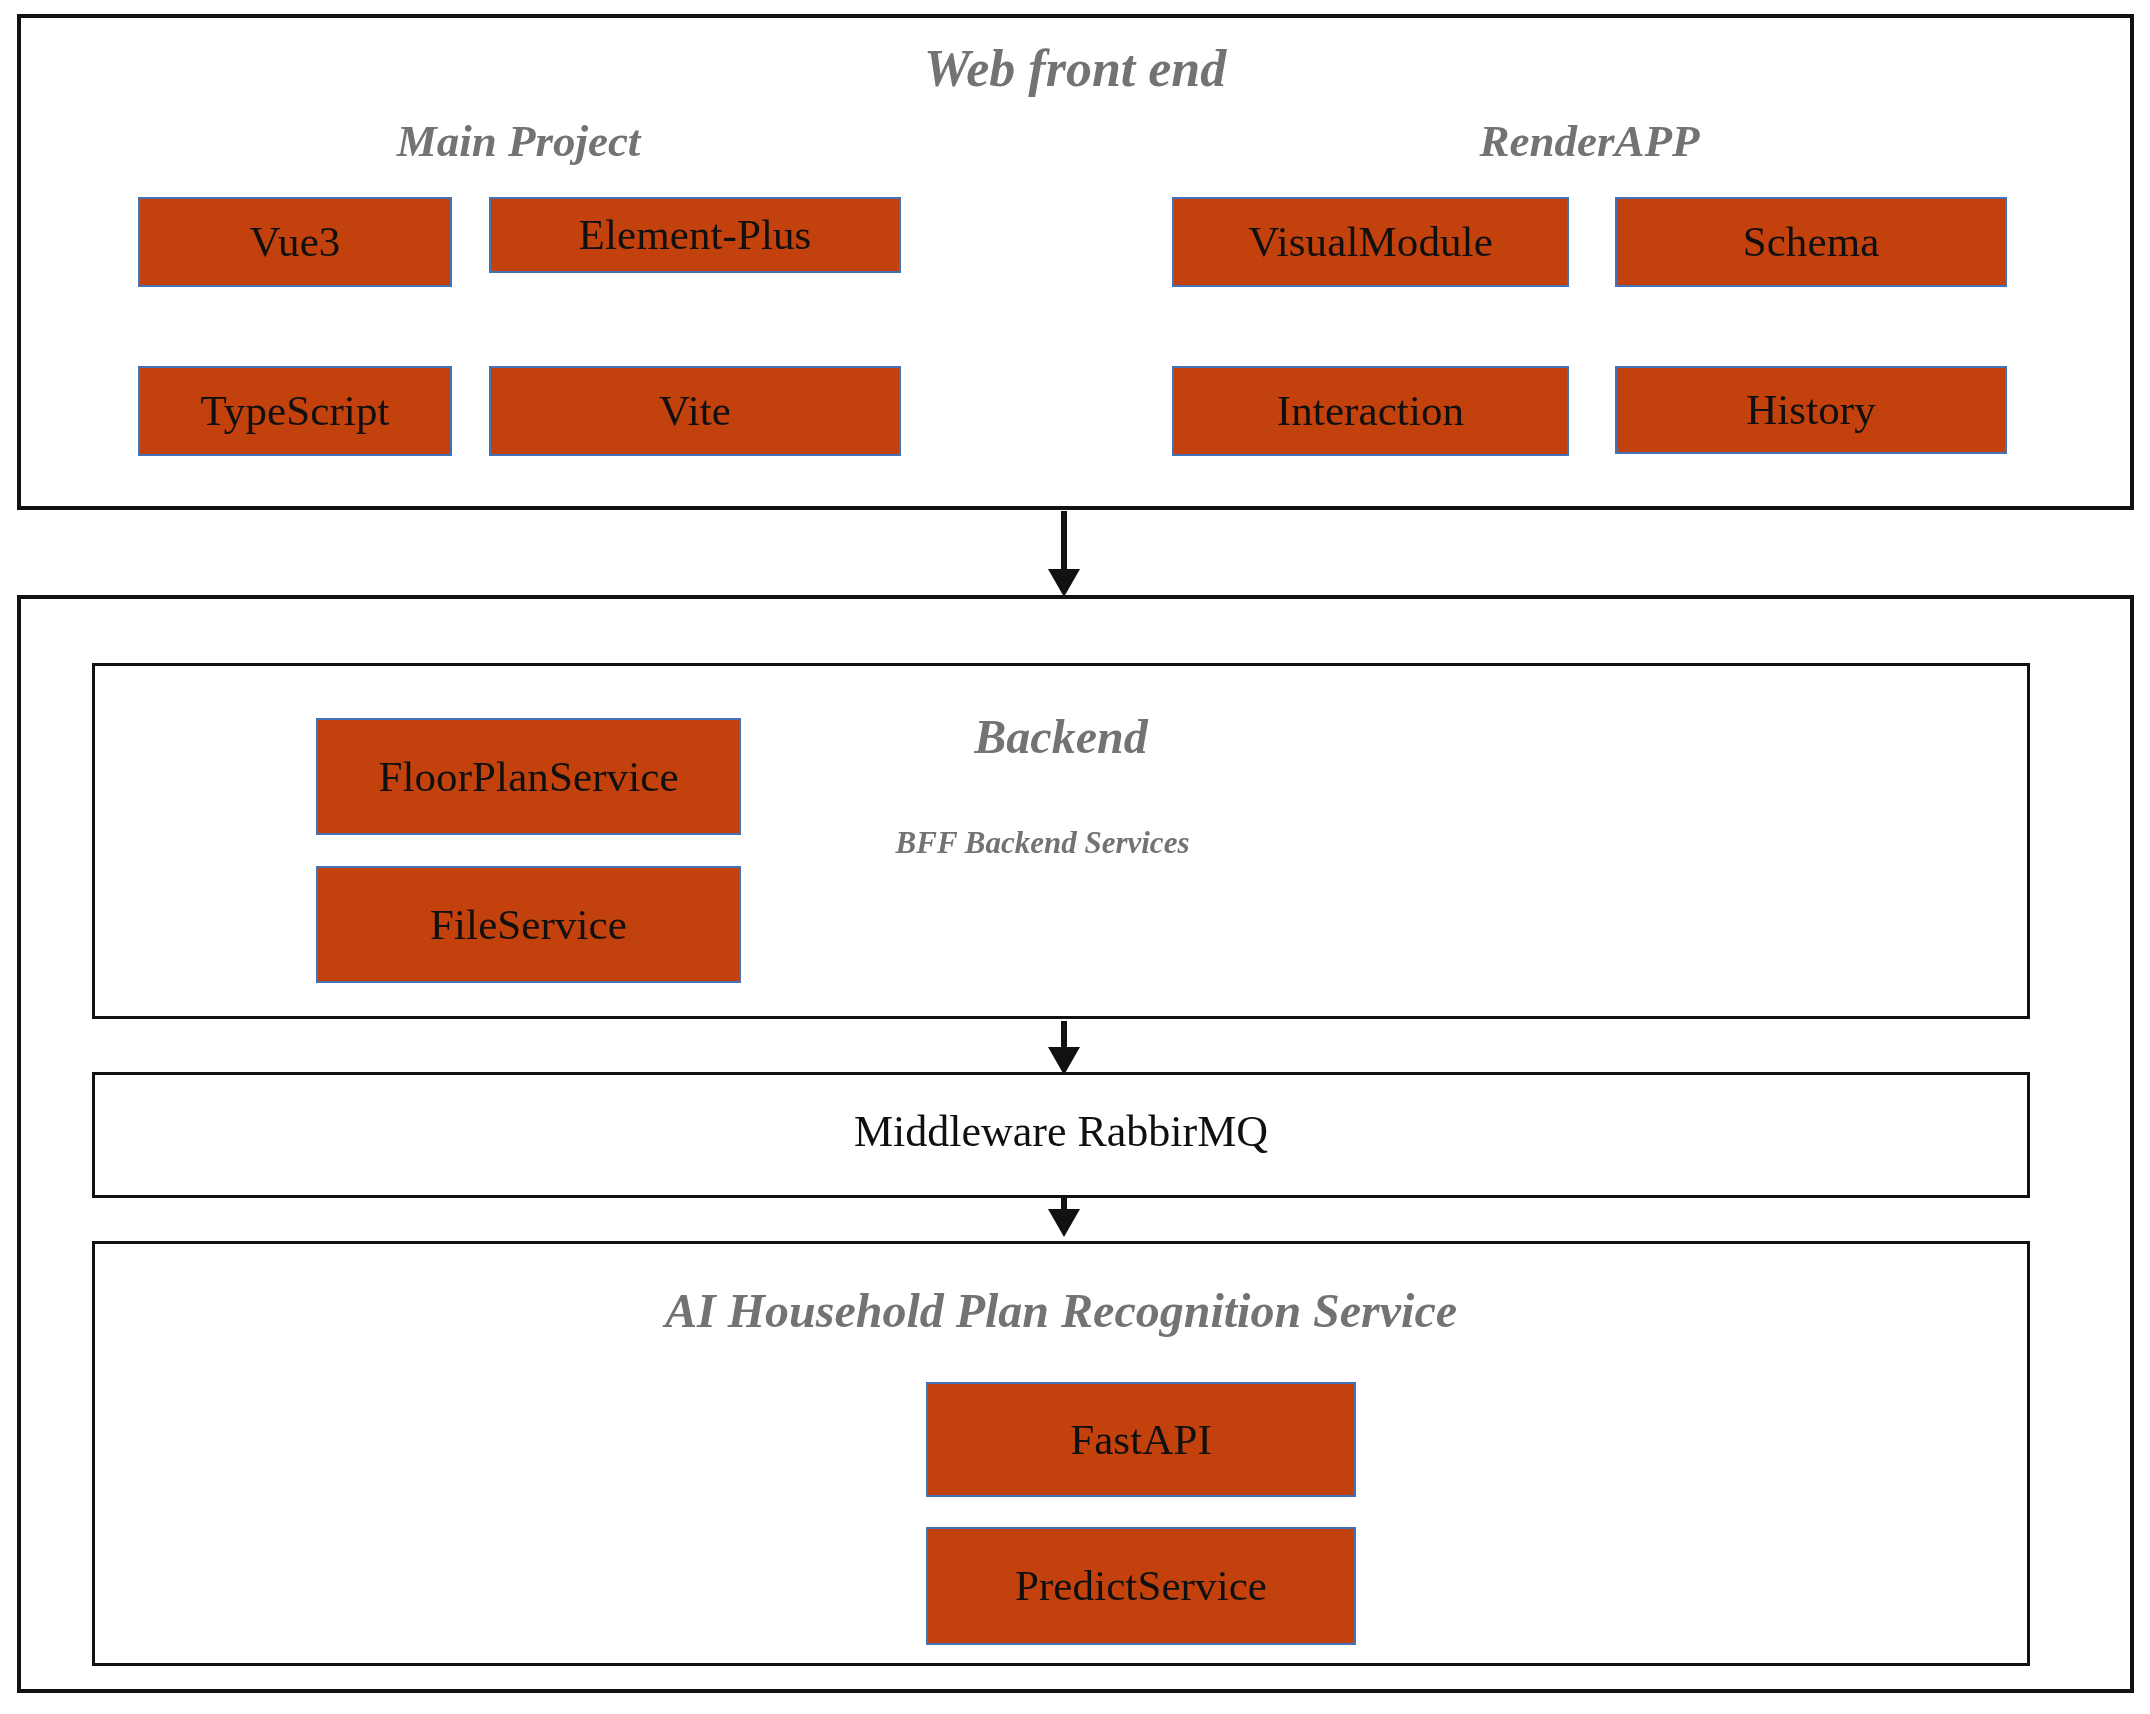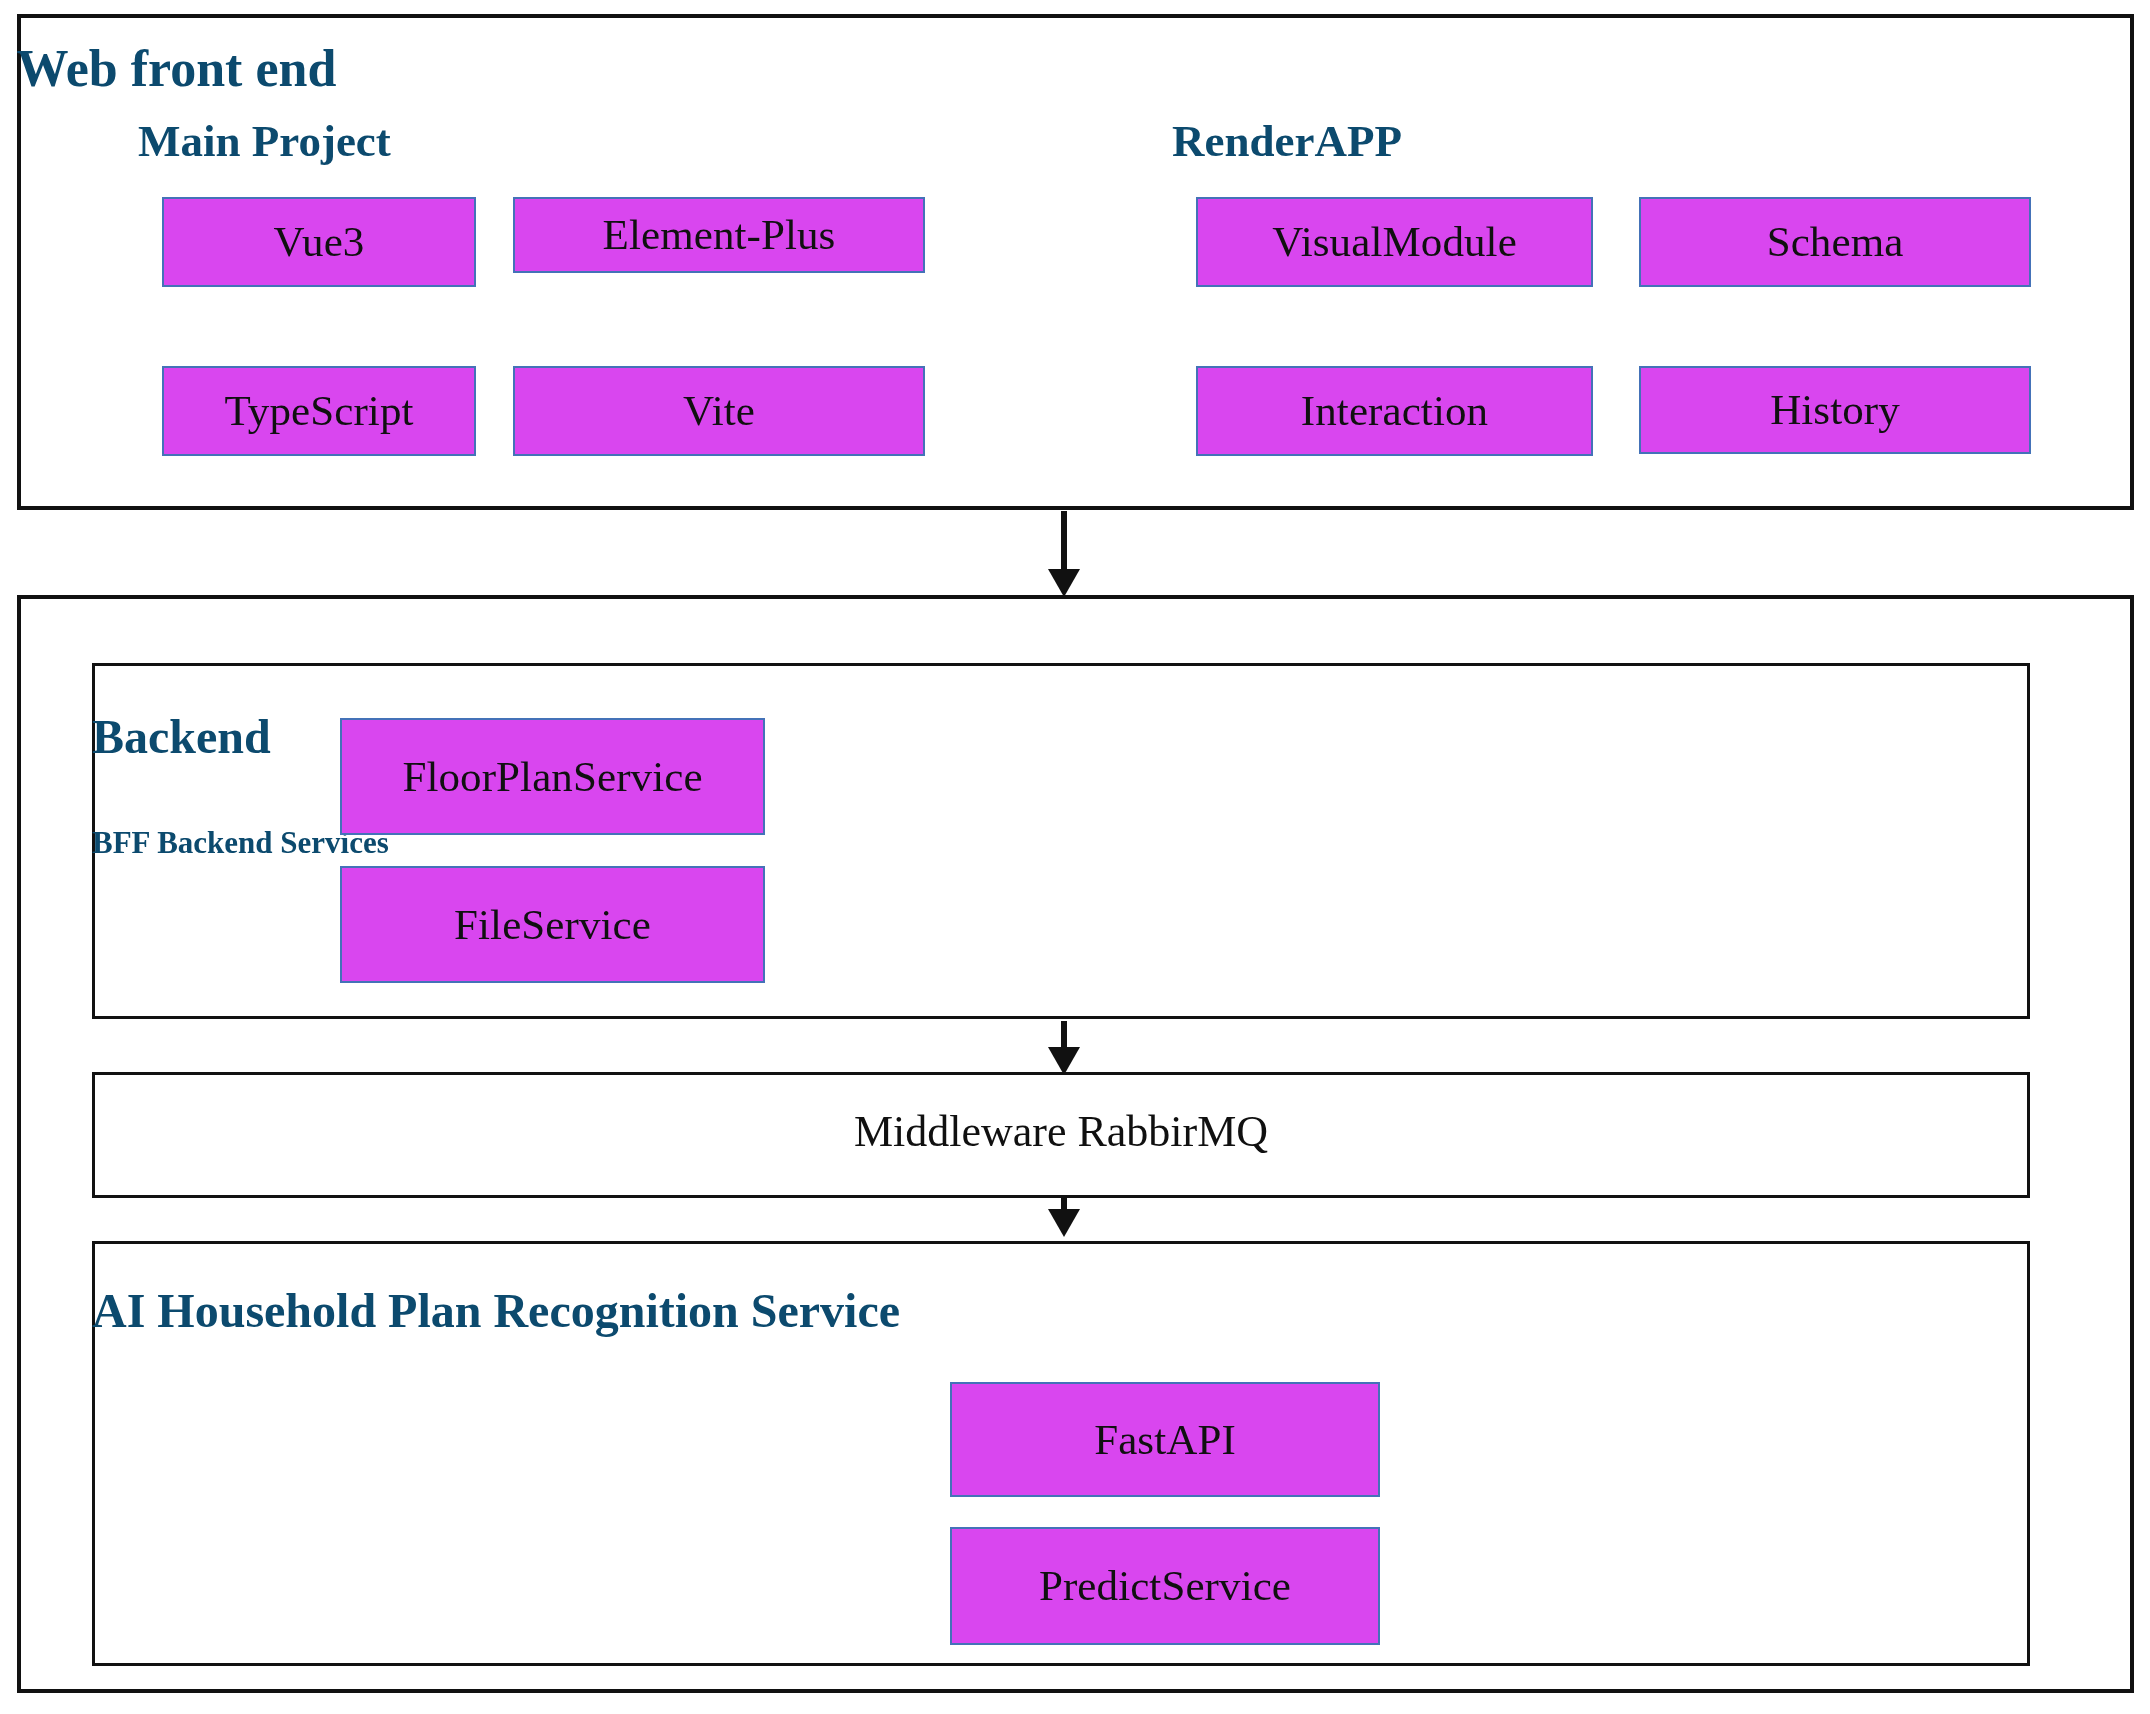--- a/index.html
+++ b/index.html
@@ -29,41 +29,42 @@
     background: #ffffff;
   }
   .blk-box-thin {
     border: 3.7px solid #111111;
     background: #ffffff;
   }
 
   
   .blue-box {
     border: 2.8px solid #4472b8;
-    background: #d946ef;
+    background: #c2410c;
     display: flex;
     align-items: center;
     justify-content: center;
     text-align: center;
-    margin-left: 24px;
   }
   .blue-box .lbl {
     font-size: 43px;
     line-height: 1.05;
     font-weight: 400;
     color: #101010;
     letter-spacing: 0.1px;
   }
 
   
   .hdr {
     position: absolute;
+    text-align: center;
     font-weight: 700;
-    color: #0c4a6e;
+    color: #737373;
     white-space: nowrap;
+    font-style: italic;
   }
   .hdr-xl { font-size: 52px; }
   .hdr-lg { font-size: 45px; }
   .hdr-md { font-size: 48px; }
   .hdr-sm { font-size: 31px; }
 
   .plain-lbl {
     position: absolute;
     text-align: center;
     font-weight: 400;

